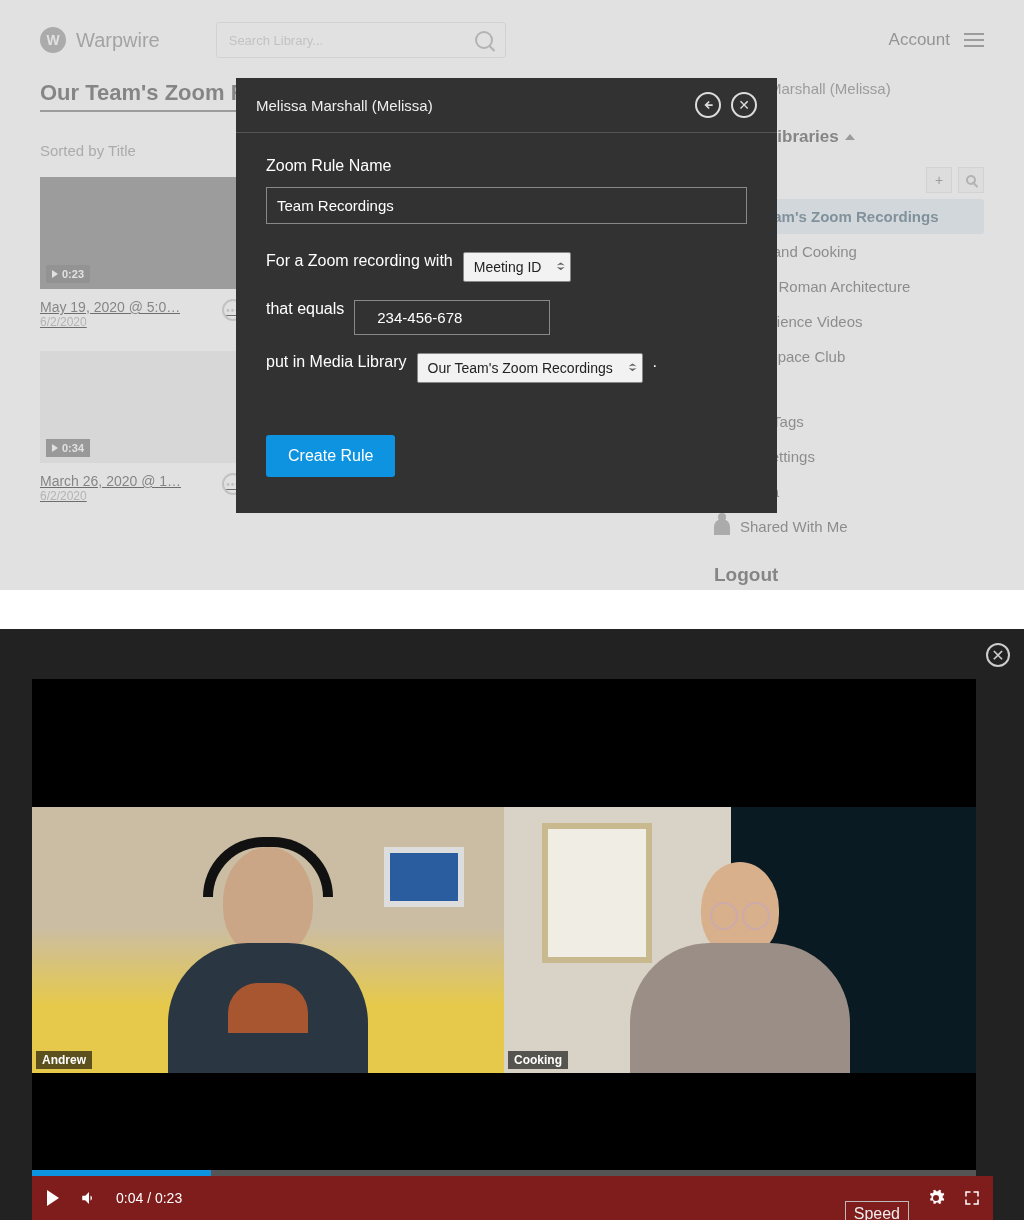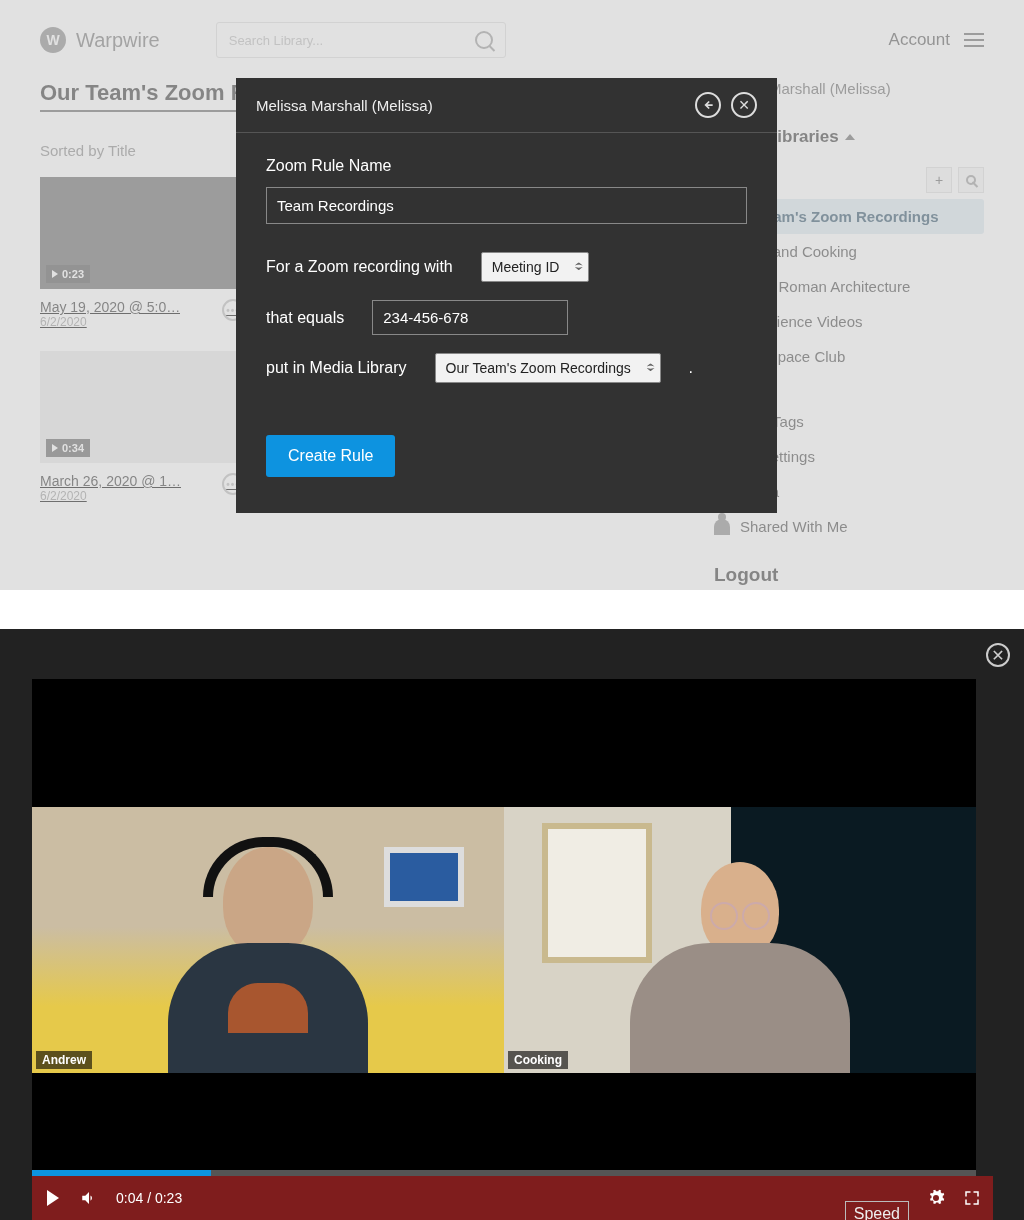--- a/index.html
+++ b/index.html
@@ -53,25 +53,25 @@
 
 .dim { position: absolute; inset: 0; background: rgba(200,200,200,0.55); }
 .modal { position: absolute; left: 236px; top: 78px; width: 541px; background: #323232; color: #fff; }
 .modal-head { display: flex; align-items: center; justify-content: space-between; padding: 14px 20px; border-bottom: 1px solid #555; }
 .modal-head-title { font-size: 15px; color: #eee; }
 .modal-head-icons { display: flex; gap: 10px; }
 .circ-btn { width: 26px; height: 26px; border: 2px solid #ddd; border-radius: 50%; display: flex; align-items: center; justify-content: center; color: #ddd; font-size: 14px; cursor:pointer; background:none;}
 .modal-body { padding: 24px 30px 36px; }
 .m-label { font-size: 16px; margin-bottom: 12px; }
 .m-input { width: 100%; padding: 9px 10px; background: #323232; border: 1px solid #888; color: #fff; font-size: 15px; margin-bottom: 28px; }
-.m-line { display: flex; align-items: center; gap: 28px; margin-bottom: 18px; font-size: 16px; }
+.m-line { display: flex; align-items: flex-start; gap: 10px; margin-bottom: 18px; font-size: 16px; }
 .m-select-wrap { position: relative; }
 .m-select { appearance: none; background: #f2f2f2; border: 1px solid #888; padding: 6px 28px 6px 10px; font-size: 14px; color: #222; border-radius: 2px; }
 .m-select-wrap::after { content: ""; position: absolute; right: 6px; top: 50%; width: 8px; height: 8px; transform: translateY(-60%); background: linear-gradient(#666,#666); clip-path: polygon(50% 0,100% 40%,50% 30%,0 40%,50% 0,50% 100%,100% 60%,50% 70%,0 60%,50% 100%); pointer-events:none;}
-.m-small-input { width: 196px; padding: 8px 10px; background: #323232; border: 1px solid #888; color: #fff; font-size: 15px; }
+.m-small-input { width: 196px; padding: 8px 22px; background: #323232; border: 1px solid #888; color: #fff; font-size: 15px; }
 .create-btn { background: #0d93e0; border: none; color: #fff; font-size: 16px; padding: 12px 22px; border-radius: 3px; margin-top: 34px; cursor:pointer; }
 
 
 .player-panel { position: absolute; left: 0; bottom: 0; width: 1024px; height: 611px; background: #fff; }
 .player-dark { background: #222; height: 591px; margin-top: 20px; position: relative; }
 .player-close { position: absolute; right: 14px; top: 14px; width: 24px; height: 24px; border: 2px solid #ccc; border-radius: 50%; display:flex; align-items:center; justify-content:center; color:#ccc; cursor:pointer; }
 .stage { position: absolute; left: 32px; right: 48px; top: 50px; bottom: 44px; background: #000; text-align: right; }
 .tiles { position: absolute; top: 128px; left: 0; right: 0; height: 266px; display: flex; }
 .tile { flex: 1; position: relative; overflow: hidden; }
 .t-andrew { background: linear-gradient(180deg,#cbbda3 0%,#cbbda3 45%,#e6c94a 75%,#e6c94a 100%); }

